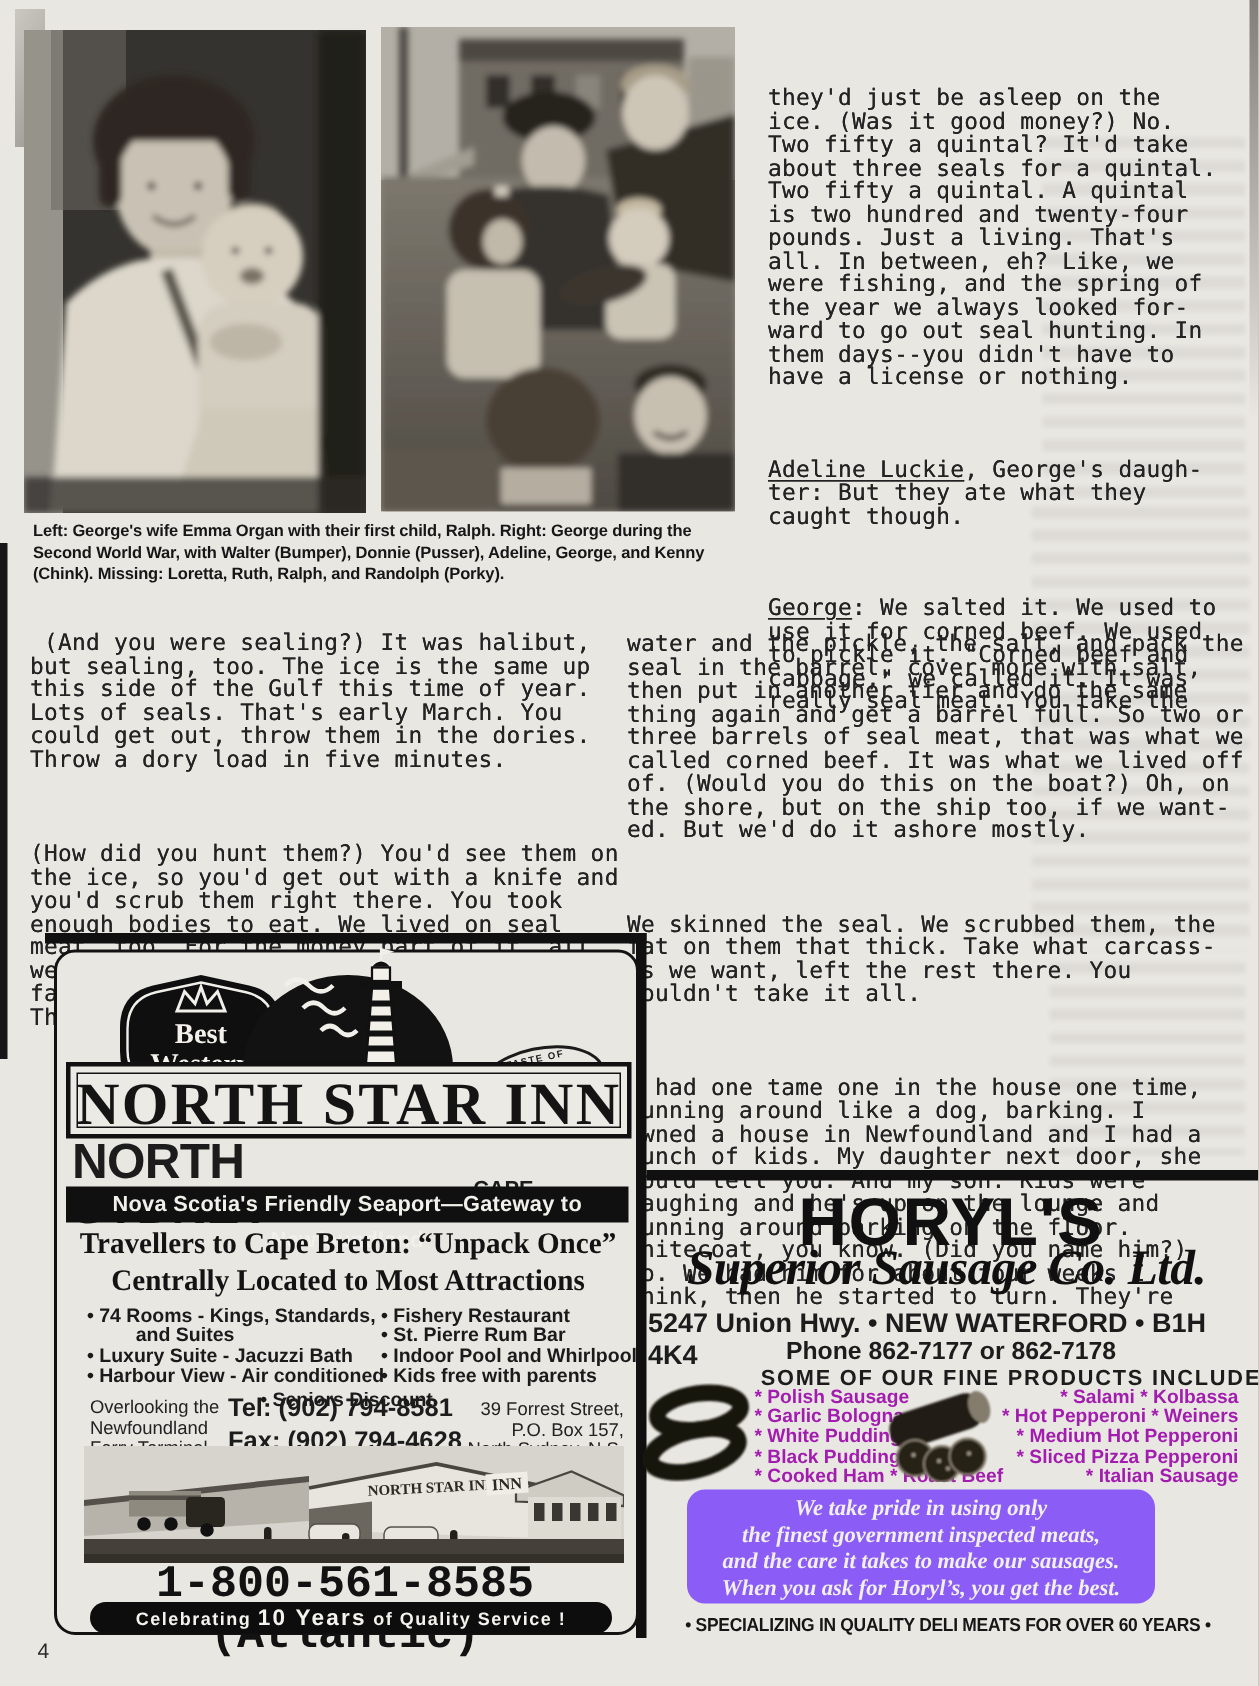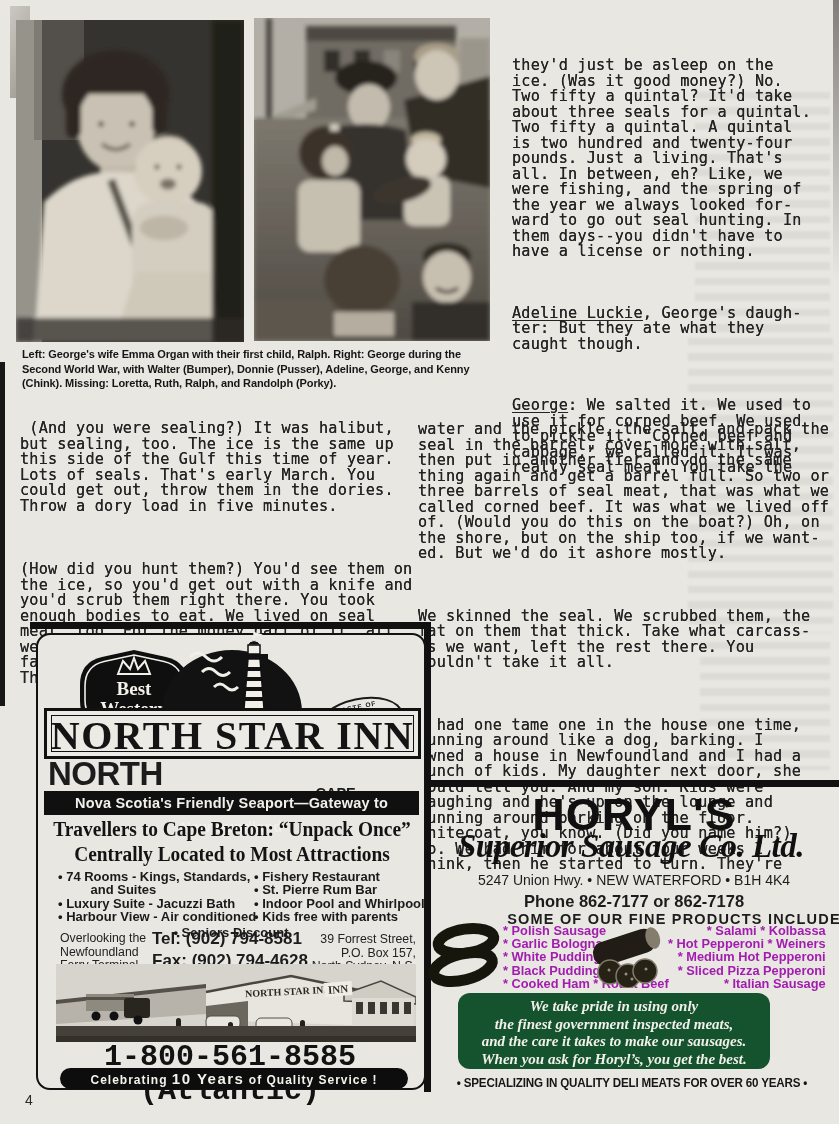--- a/index.html
+++ b/index.html
@@ -39,25 +39,25 @@
   .ns-tel{left:150px;top:926px;width:160px;text-align:left;font-size:17px;font-weight:bold;line-height:22px;white-space:pre;}
   .ns-phone{left:42px;top:1038px;width:376px;text-align:center;font-family:"Liberation Serif",serif;
         font-weight:bold;font-size:30px;color:#121212;}
   .ns-celeb{left:58px;top:1066px;width:348px;height:21px;background:#0d0d0d;border-radius:11px;color:#f4f2ec;
         text-align:center;font-weight:bold;font-size:12px;line-height:21px;letter-spacing:1px;white-space:pre;}
   .ns-celeb .big{font-size:15px;letter-spacing:1.5px;}
   
   .h-title{left:432px;top:789px;width:404px;text-align:center;font-size:45px;font-weight:bold;letter-spacing:1px;color:#101010;}
   .h-sub{left:426px;top:828px;width:410px;text-align:center;font-family:"Liberation Serif",serif;
         font-style:italic;font-weight:bold;font-size:33px;letter-spacing:-.5px;color:#101010;}
-  .h-addr{left:432px;top:872px;width:404px;text-align:center;font-size:14px;font-weight:normal;}
+  .h-addr{left:432px;top:872px;width:404px;text-align:left;font-size:18px;font-weight:bold;}
   .h-phone{left:432px;top:892px;width:404px;text-align:center;font-size:16.5px;font-weight:bold;}
   .h-head{left:432px;top:911px;width:404px;text-align:center;font-size:14.5px;font-weight:bold;letter-spacing:1.2px;padding-left:43px;}
   .h-list{font-size:12.8px;font-weight:bold;line-height:13.2px;white-space:pre;color:#a21caf;}
-  .h-pride{left:458px;top:993px;width:312px;height:76px;background:#14532d;border-radius:12px;color:#f2f0ea;
+  .h-pride{left:458px;top:993px;width:312px;height:76px;background:#8b5cf6;border-radius:12px;color:#f2f0ea;
         text-align:center;font-family:"Liberation Serif",serif;font-style:italic;font-weight:bold;
         font-size:15px;line-height:17.5px;white-space:pre;padding-top:5px;box-sizing:border-box;}
   .h-tag{left:422px;top:1076px;width:420px;text-align:center;font-size:12.5px;font-weight:bold;
         letter-spacing:-.2px;transform:scaleX(.93);color:#161616;}
   .pgnum{left:25px;top:1092px;font-size:14px;color:#2a2a2a;}
   svg text{font-family:"Liberation Serif",serif;}
 </style>
 </head>
 <body>
 

